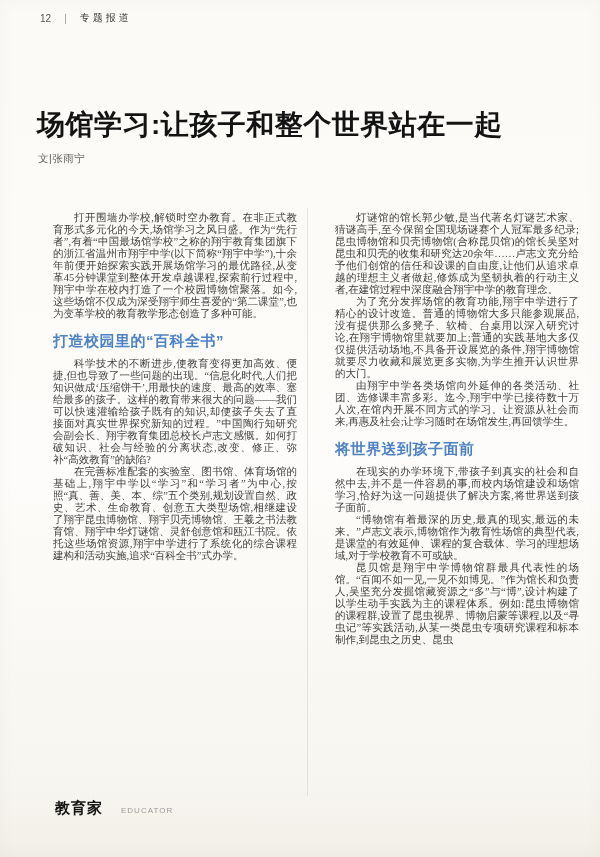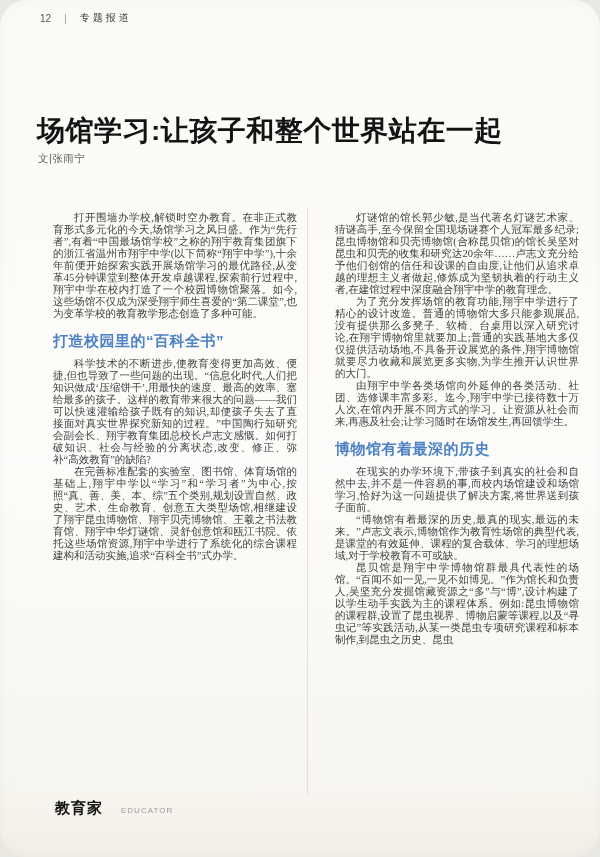--- a/index.html
+++ b/index.html
@@ -5,39 +5,38 @@
   html, body { margin: 0; padding: 0; background: #e9e7e2; }
   .page {
     position: relative;
     width: 600px;
     height: 857px;
     margin: 0 auto;
     background: linear-gradient(180deg, #fbfaf6 0%, #fdfcfa 55%, #f7f5ef 92%, #f2efe8 100%);
     font-family: "Liberation Serif", "DejaVu Serif", serif;
     overflow: hidden;
     box-shadow: inset 0 0 18px rgba(0,0,0,0.03);
-    border-radius: 27px;
   }
   .page-header {
     position: absolute;
     top: 11px;
     left: 40px;
     font-family: "Liberation Sans", "DejaVu Sans", sans-serif;
     font-size: 10px;
     color: #4c4c4c;
     display: flex;
     align-items: center;
   }
   .page-header .page-num { color: #555; }
   .page-header .hsep { color: #9a9a9a; margin: 0 13px; font-weight: 300; }
   .page-header .section { letter-spacing: 3px; color: #3b3b3b; }
 
   .title {
     position: absolute;
-    top: 112px;
+    top: 106px;
     left: 37px;
     margin: 0;
     font-family: "Liberation Sans", "DejaVu Sans", sans-serif;
     font-size: 28px;
     font-weight: 900;
     letter-spacing: 0.5px;
     color: #131313;
     white-space: nowrap;
   }
   .byline {
@@ -118,21 +117,21 @@
     <h2 class="subhead">打造校园里的“百科全书”</h2>
     <p class="body">科学技术的不断进步,使教育变得更加高效、便捷,但也导致了一些问题的出现。“信息化时代,人们把知识做成‘压缩饼干’,用最快的速度、最高的效率、塞给最多的孩子。这样的教育带来很大的问题——我们可以快速灌输给孩子既有的知识,却使孩子失去了直接面对真实世界探究新知的过程。”中国陶行知研究会副会长、翔宇教育集团总校长卢志文感慨。如何打破知识、社会与经验的分离状态,改变、修正、弥补“高效教育”的缺陷?</p>
     <p class="body">在完善标准配套的实验室、图书馆、体育场馆的基础上,翔宇中学以“学习”和“学习者”为中心,按照“真、善、美、本、综”五个类别,规划设置自然、政史、艺术、生命教育、创意五大类型场馆,相继建设了翔宇昆虫博物馆、翔宇贝壳博物馆、王羲之书法教育馆、翔宇中华灯谜馆、灵舒创意馆和瓯江书院。依托这些场馆资源,翔宇中学进行了系统化的综合课程建构和活动实施,追求“百科全书”式办学。</p>
 
   </div>
 
   <div class="col col-right">
     <p class="body">灯谜馆的馆长郭少敏,是当代著名灯谜艺术家、猜谜高手,至今保留全国现场谜赛个人冠军最多纪录;昆虫博物馆和贝壳博物馆(合称昆贝馆)的馆长吴坚对昆虫和贝壳的收集和研究达20余年……卢志文充分给予他们创馆的信任和设课的自由度,让他们从追求卓越的理想主义者做起,修炼成为坚韧执着的行动主义者,在建馆过程中深度融合翔宇中学的教育理念。</p>
     <p class="body">为了充分发挥场馆的教育功能,翔宇中学进行了精心的设计改造。普通的博物馆大多只能参观展品,没有提供那么多凳子、软椅、台桌用以深入研究讨论,在翔宇博物馆里就要加上;普通的实践基地大多仅仅提供活动场地,不具备开设展览的条件,翔宇博物馆就要尽力收藏和展览更多实物,为学生推开认识世界的大门。</p>
     <p class="body">由翔宇中学各类场馆向外延伸的各类活动、社团、选修课丰富多彩。迄今,翔宇中学已接待数十万人次,在馆内开展不同方式的学习。让资源从社会而来,再惠及社会;让学习随时在场馆发生,再回馈学生。</p>
-    <h2 class="subhead">博物馆有着最深的历史</h2>
+    <h2 class="subhead">将世界送到孩子面前</h2>
     <p class="body">在现实的办学环境下,带孩子到真实的社会和自然中去,并不是一件容易的事,而校内场馆建设和场馆学习,恰好为这一问题提供了解决方案,将世界送到孩子面前。</p>
     <p class="body">“博物馆有着最深的历史,最真的现实,最远的未来。”卢志文表示,博物馆作为教育性场馆的典型代表,是课堂的有效延伸、课程的复合载体、学习的理想场域,对于学校教育不可或缺。</p>
     <p class="body">昆贝馆是翔宇中学博物馆群最具代表性的场馆。“百闻不如一见,一见不如博见。”作为馆长和负责人,吴坚充分发掘馆藏资源之“多”与“博”,设计构建了以学生动手实践为主的课程体系。例如:昆虫博物馆的课程群,设置了昆虫视界、博物启蒙等课程,以及“寻虫记”等实践活动,从某一类昆虫专项研究课程和标本制作,到昆虫之历史、昆虫</p>
   </div>
 
   <footer class="page-footer">
     <span class="brand-cn">教育家</span>
     <span class="brand-en">EDUCATOR</span>
   </footer>
 

